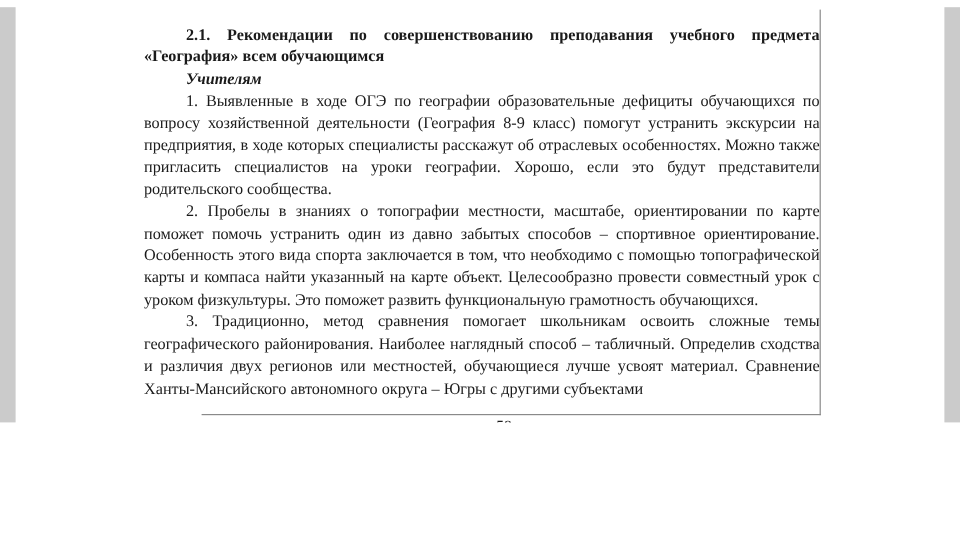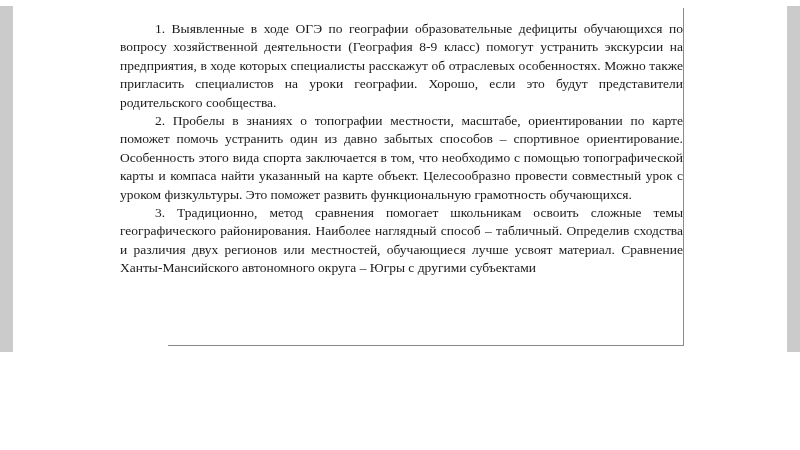--- a/index.html
+++ b/index.html
@@ -80,20 +80,22 @@
 </style>
 </head>
 <body>
 
 <div class="viewport">
 
   <div class="side-strip left"></div>
   <div class="side-strip right"></div>
 
   <div class="page-text">
+    <p class="heading">2.1. Рекомендации по совершенствованию преподавания учебного предмета «География» всем обучающимся</p>
+    <p class="subheading">Учителям</p>
     <p class="body-paragraph">1. Выявленные в ходе ОГЭ по географии образовательные дефициты обучающихся по вопросу хозяйственной деятельности (География 8-9 класс) помогут устранить экскурсии на предприятия, в ходе которых специалисты расскажут об отраслевых особенностях. Можно также пригласить специалистов на уроки географии. Хорошо, если это будут представители родительского сообщества.</p>
     <p class="body-paragraph">2. Пробелы в знаниях о топографии местности, масштабе, ориентировании по карте поможет помочь устранить один из давно забытых способов – спортивное ориентирование. Особенность этого вида спорта заключается в том, что необходимо с помощью топографической карты и компаса найти указанный на карте объект. Целесообразно провести совместный урок с уроком физкультуры. Это поможет развить функциональную грамотность обучающихся.</p>
     <p class="body-paragraph">3. Традиционно, метод сравнения помогает школьникам освоить сложные темы географического районирования. Наиболее наглядный способ – табличный. Определив сходства и различия двух регионов или местностей, обучающиеся лучше усвоят материал. Сравнение Ханты-Мансийского автономного округа – Югры с другими субъектами</p>
   </div>
 
   <div class="page-border-right"></div>
   <div class="page-border-bottom"></div>
 
   <div class="page-number-clip">
     <span>58</span>

